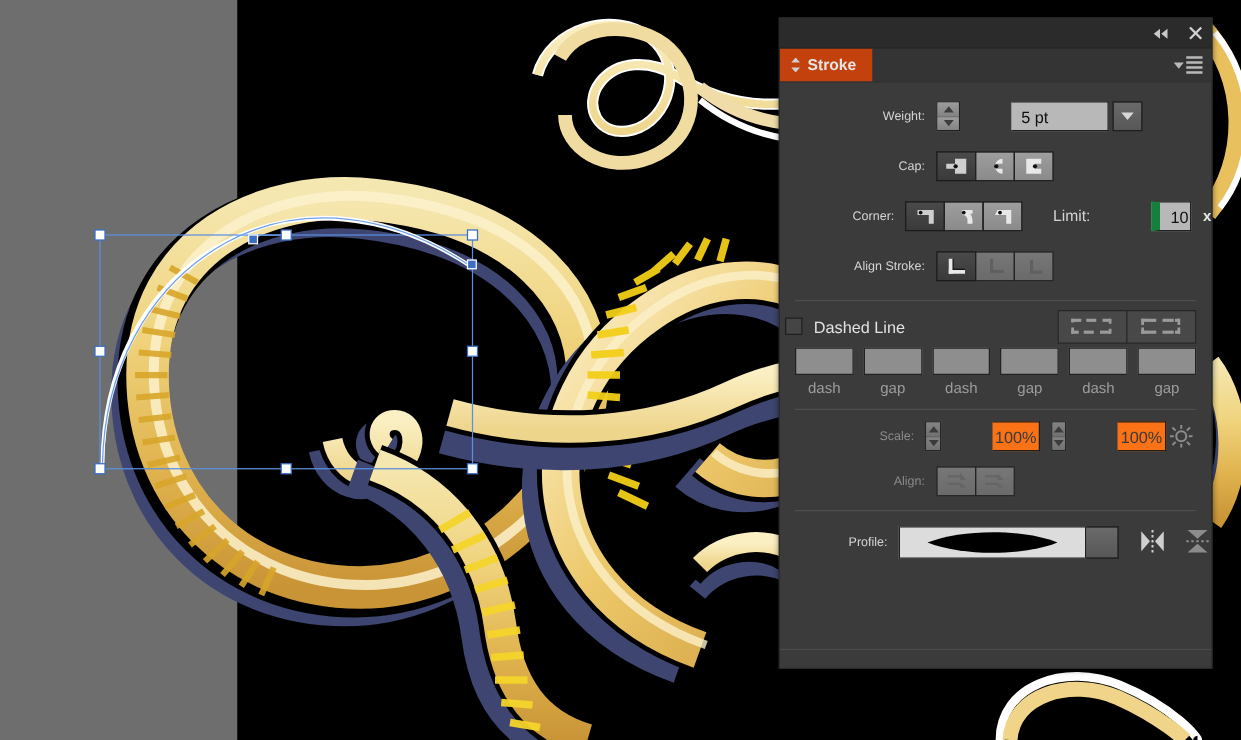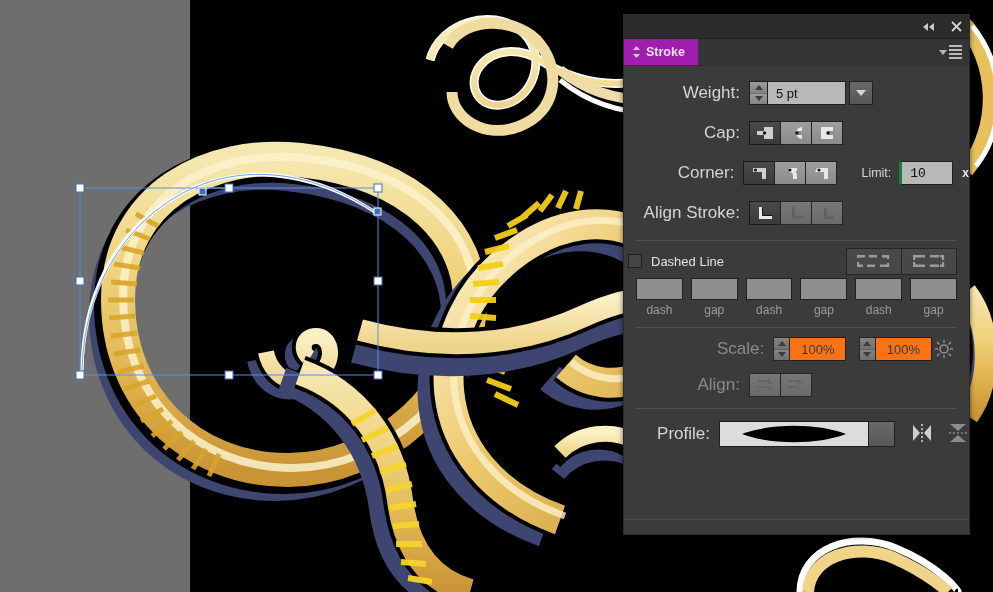--- a/index.html
+++ b/index.html
@@ -18,41 +18,41 @@
   #stroke-panel{
     position:absolute;left:623px;top:14px;width:345px;height:519px;
     background:#3b3b3b;border:1px solid #2a2a2a;
     box-shadow:0 1px 5px rgba(0,0,0,.6);
     color:#d6d6d6;font-size:12px;
   }
   .panel-titlebar{height:23px;background:#2b2b2b;position:relative;border-bottom:1px solid #232323;}
   .tb-btns{position:absolute;right:6px;top:0;height:23px;display:flex;align-items:center;gap:13px;}
   .tb-btn{width:14px;height:14px;display:flex;align-items:center;justify-content:center;color:#c9c9c9;}
   .tab-row{height:26px;background:#3b3b3b;position:relative;border-bottom:1px solid #313131;display:flex;align-items:stretch;}
-  .tab{background:#a21caf;display:flex;align-items:center;gap:5px;padding:0 13px 0 8px;color:#e6e6e6;font-weight:bold;font-size:12.5px;}
+  .tab{background:#c2410c;display:flex;align-items:center;gap:5px;padding:0 13px 0 8px;color:#e6e6e6;font-weight:bold;font-size:12.5px;}
   .tab-rest{flex:1;background:#343434;}
   .panel-menu{position:absolute;right:7px;top:6px;display:flex;align-items:center;gap:2px;}
   .pm-caret{width:0;height:0;border-left:4px solid transparent;border-right:4px solid transparent;border-top:5px solid #b9b9b9;}
   .pm-lines{display:flex;flex-direction:column;gap:2px;}
   .pm-lines i{display:block;width:13px;height:2px;background:#b9b9b9;}
 
   .panel-body{padding:0;position:relative;}
   .row{display:flex;align-items:center;height:30px;margin:0;}
   .row.tall{height:34px;}
-  .lbl{width:116px;text-align:right;padding-right:9px;color:#d4d4d4;font-size:17px;}
+  .lbl{width:116px;text-align:right;padding-right:9px;color:#d4d4d4;font-size:10px;}
   .lbl.dim{color:#8a8a8a;}
 
   
   .spin{width:19px;height:24px;display:flex;flex-direction:column;border:1px solid #1f1f1f;background:#8d8d8d;box-sizing:border-box;}
   .spin .up,.spin .dn{flex:1;display:flex;align-items:center;justify-content:center;background:linear-gradient(#9c9c9c,#838383);border-bottom:1px solid #6f6f6f;}
   .spin .dn{border-bottom:none;}
   .tri-u{width:0;height:0;border-left:4px solid transparent;border-right:4px solid transparent;border-bottom:5px solid #3c3c3c;}
   .tri-d{width:0;height:0;border-left:4px solid transparent;border-right:4px solid transparent;border-top:5px solid #3c3c3c;}
   .field{height:24px;background:#b8b8b8;border:1px solid #1f1f1f;border-left:none;box-sizing:border-box;
-         display:flex;align-items:center;padding-left:8px;color:#111;font-size:13px;}
+         display:flex;align-items:center;padding-left:8px;color:#111;font-size:13px;margin-left:41px;}
   .field.ro{background:#f97316;color:#3a3a3a;}
   .drop{width:24px;height:24px;background:linear-gradient(#6a6a6a,#575757);border:1px solid #1f1f1f;
         display:flex;align-items:center;justify-content:center;box-sizing:border-box;margin-left:3px;}
   .drop .cv{width:0;height:0;border-left:5px solid transparent;border-right:5px solid transparent;border-top:6px solid #d8d8d8;}
 
   
   .grp{display:flex;}
   .ibtn{width:32px;height:24px;border:1px solid #222;box-sizing:border-box;
         background:linear-gradient(#9e9e9e,#8a8a8a);display:flex;align-items:center;justify-content:center;margin-left:-1px;}
   .ibtn:first-child{margin-left:0;}
@@ -383,21 +383,21 @@
           </div>
           <div class="ibtn">
             <svg width="20" height="16" viewBox="0 0 20 16">
               <path d="M6 3 L17 3 L17 14 L13 14 L13 7 L4 7 Z" fill="#e8e8e8"></path>
               <circle cx="8" cy="5" r="1.5" fill="#111"></circle>
             </svg>
           </div>
         </div>
         <div class="limit-wrap">
           <span class="limit-lbl">Limit:</span>
-          <div class="field" style="width:54px;border-left:3px solid #15803d;font-family:Liberation Mono, monospace;">10</div>
+          <div class="field" style="width:32px;border-left:7px solid #15803d;">10</div>
           <span class="limit-x">x</span>
         </div>
       </div>
 
       <div class="row" style="margin-top:10px;">
         <div class="lbl">Align Stroke:</div>
         <div class="grp">
           <div class="ibtn sel">
             <svg width="20" height="16" viewBox="0 0 20 16">
               <rect x="4" y="2" width="3.5" height="12" fill="#e8e8e8"></rect>

